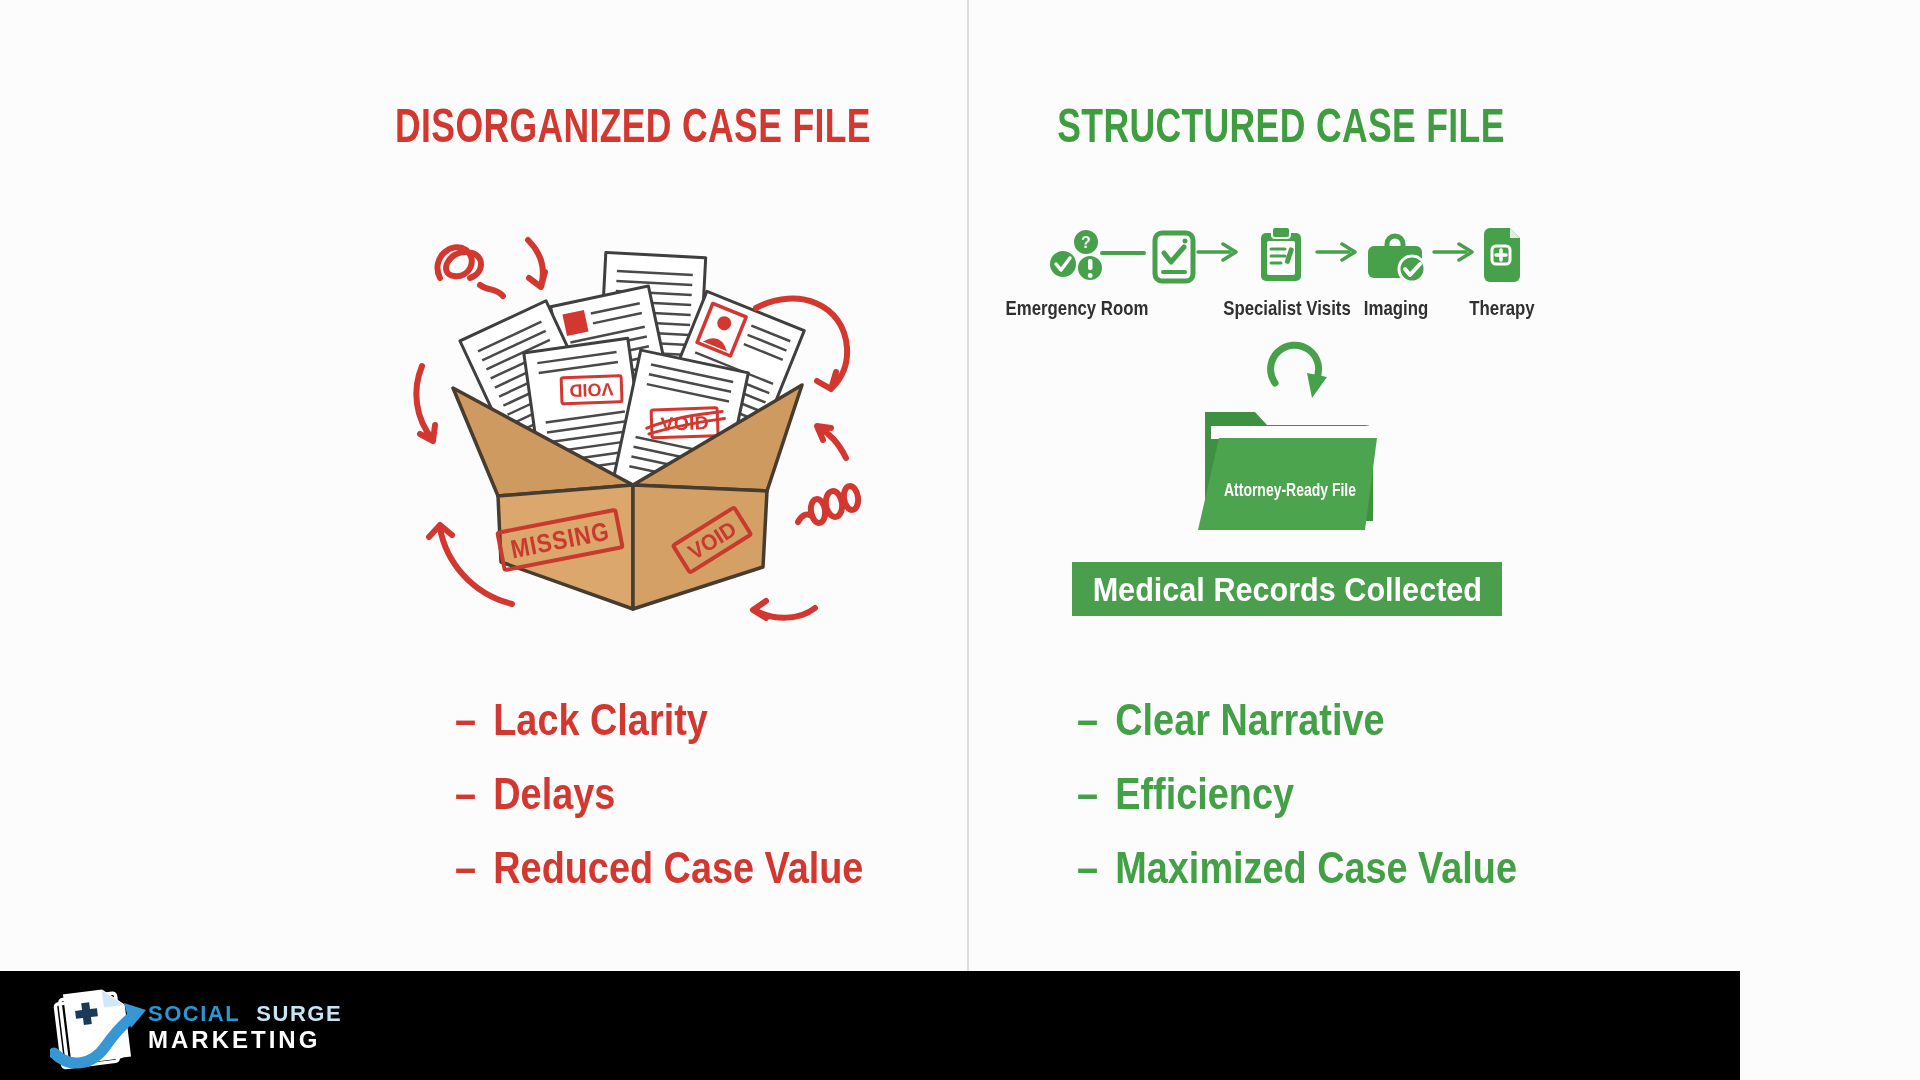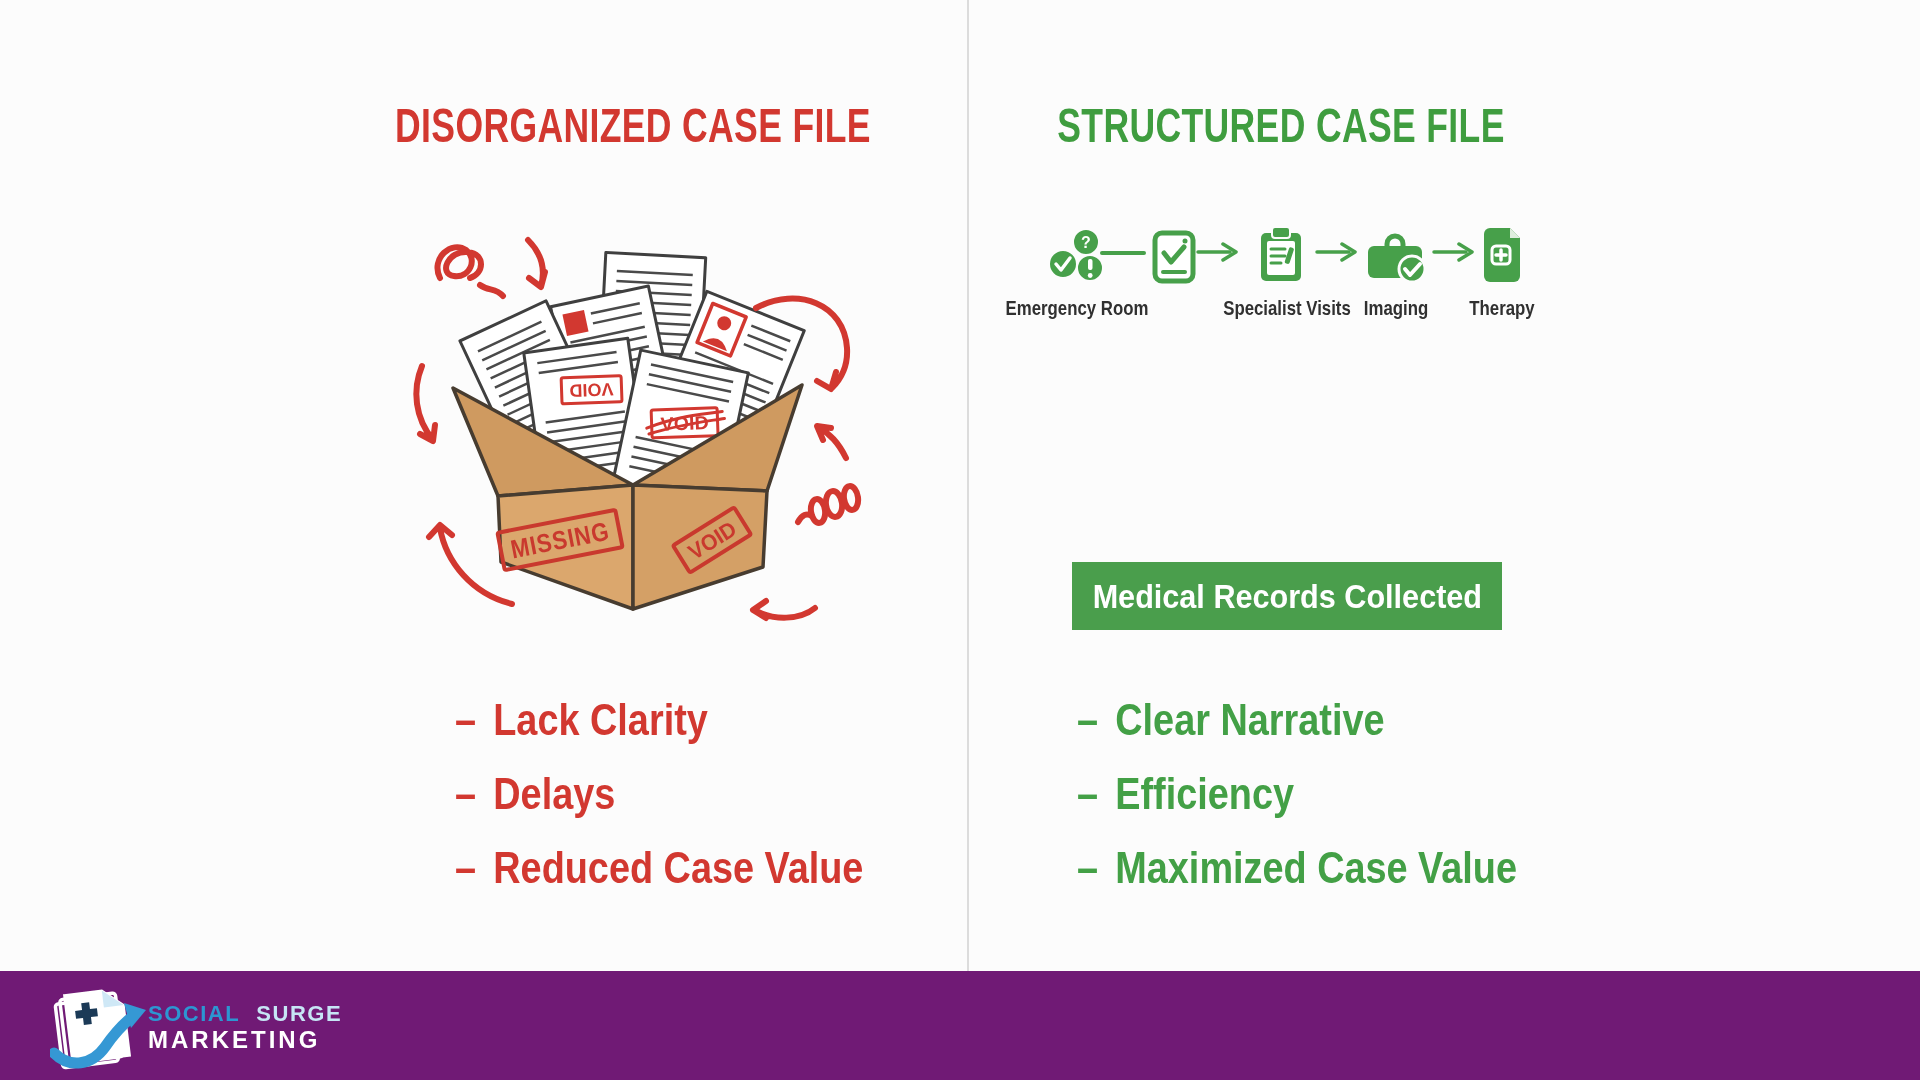--- a/index.html
+++ b/index.html
@@ -24,29 +24,29 @@
   
   .flow{position:absolute;left:1020px;top:224px;width:560px;height:110px;}
   .flow .icon{position:absolute;}
   .flow .lbl{position:absolute;top:72px;width:180px;text-align:center;font-size:21px;font-weight:bold;
              color:#303030;transform:scaleX(.8);white-space:nowrap;}
   .conn-line{position:absolute;left:80px;top:27px;width:46px;height:4px;background:#47a04a;border-radius:2px;}
   .arrow-svg{position:absolute;top:16px;}
 
   
   .folder-wrap{position:absolute;left:1195px;top:336px;}
-  .banner{position:absolute;left:1072px;top:562px;width:430px;height:68px;background:#4a9e4c;
+  .banner{position:absolute;left:1072px;top:562px;width:430px;height:54px;background:#4a9e4c;
           display:flex;align-items:center;justify-content:center;}
   .banner span{color:#fff;font-size:34px;font-weight:bold;transform:scaleX(.9);white-space:nowrap;}
 
   
   .illo{position:absolute;left:400px;top:230px;}
 
   
-  .footer{position:absolute;left:0;top:971px;width:1920px;height:109px;background:#701a75;}
+  .footer{position:absolute;left:0;top:971px;width:1740px;height:109px;background:#000000;}
   .logo{position:absolute;left:50px;top:6px;}
   .brand{position:absolute;left:148px;top:30px;line-height:1.15;}
   .brand .l1{font-size:22px;font-weight:bold;letter-spacing:1.5px;white-space:nowrap;}
   .brand .social{color:#2c96d2;}
   .brand .surge{color:#c6e5f5;margin-left:9px;}
   .brand .l2{font-size:24px;font-weight:bold;letter-spacing:3px;color:#ffffff;white-space:nowrap;}
 </style>
 </head>
 <body>
 
@@ -207,20 +207,32 @@
       <rect x="14" y="20" width="18" height="18" rx="4" fill="none" stroke="#ffffff" stroke-width="3"></rect>
       <path d="M23,24 v10 M18,29 h10" stroke="#ffffff" stroke-width="3.5" stroke-linecap="round"></path>
     </svg>
 
     <div class="lbl" style="left:-33px">Emergency Room</div>
     <div class="lbl" style="left:177px">Specialist Visits</div>
     <div class="lbl" style="left:286px">Imaging</div>
     <div class="lbl" style="left:392px">Therapy</div>
   </div>
 
+  <div class="folder-wrap">
+    <svg width="188" height="215" viewBox="0 0 188 215">
+      <g>
+        <path d="M80,47 A24,24 0 1 1 121,44" stroke="#47a04a" stroke-width="7" fill="none" stroke-linecap="round"></path>
+        <polygon points="112,37 132,41 117,62" fill="#47a04a"></polygon>
+      </g>
+      <path d="M10,76 h50 l12,13 h98 q8,0 8,8 v88 h-168 z" fill="#3e9141"></path>
+      <rect x="16" y="90" width="162" height="13" fill="#fcfcfc"></rect>
+      <path d="M24,102 L182,102 L170,194 L3,194 Z" fill="#4ca44e"></path>
+      <text x="95" y="160" text-anchor="middle" font-size="19" font-weight="bold" fill="#ffffff" textLength="132" lengthAdjust="spacingAndGlyphs">Attorney-Ready File</text>
+    </svg>
+  </div>
 
   <div class="banner">
     <span>Medical Records Collected</span>
   </div>
 
   <div class="bullets green">
     <div class="bullet">
       <span class="dash">–</span>
       <span>Clear Narrative</span>
     </div>

